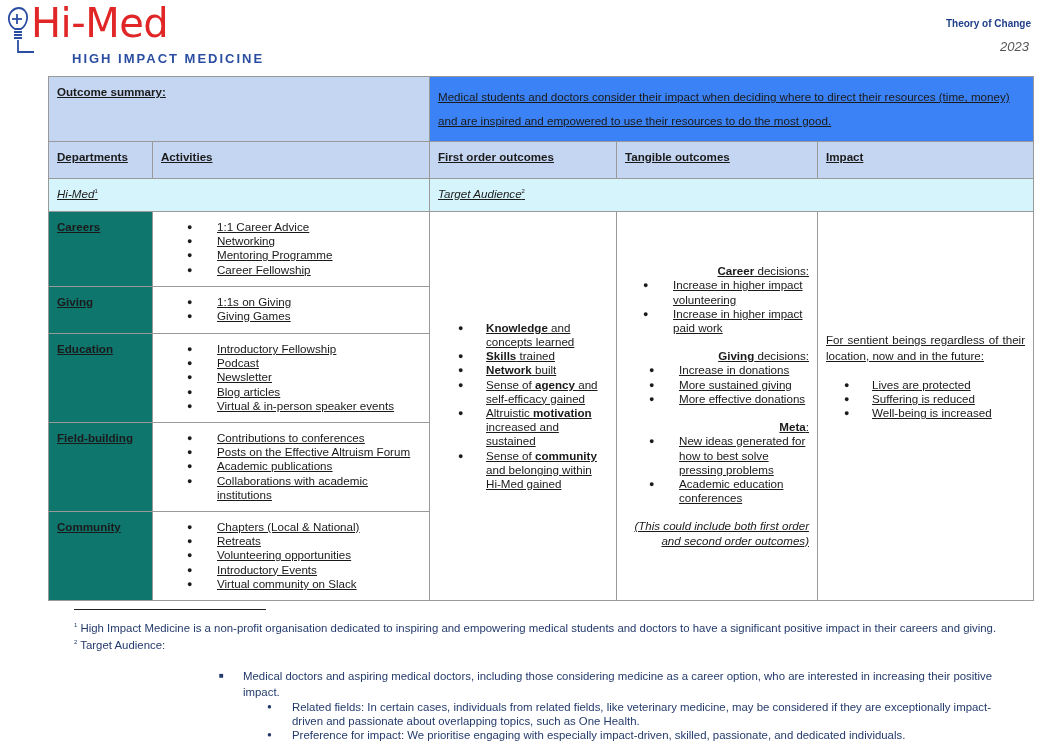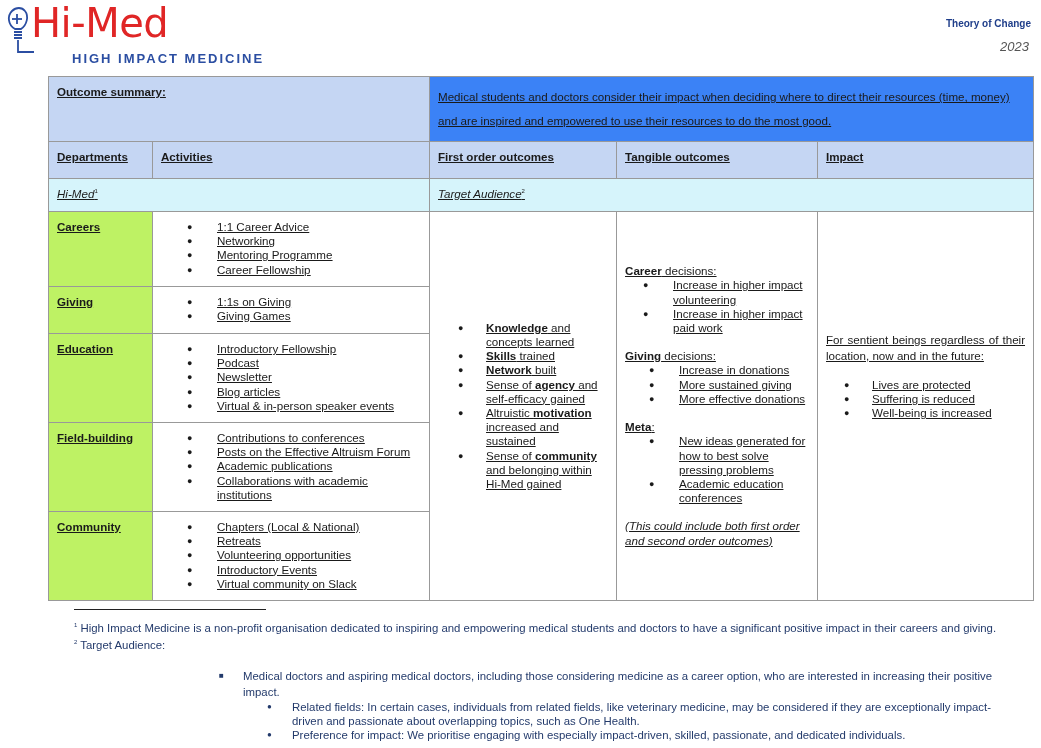--- a/index.html
+++ b/index.html
@@ -26,31 +26,31 @@
   }
   table.toc {
     position: absolute; left: 48px; top: 76px; width: 985px;
     border-collapse: collapse; font-size: 11.6px; table-layout: fixed; text-decoration: underline;
   }
   table.toc td { border: 1px solid #999; vertical-align: top; padding: 8px 8px; }
   .hdr { background: #c5d6f3; font-weight: bold; }
   .hdr-cell { height: 20px; }
   .summary-text { background: #3b82f6; line-height: 24px; }
   .aud-row td { background: #d6f4fb; font-style: italic; padding: 8px 8px; height: 16px; }
-  .dept { background: #bef264; font-weight: bold; }
+  .dept { background: #0f766e; font-weight: bold; }
   ul.bul { margin: 0; padding: 0 0 0 0; list-style: none; }
   ul.bul li { position: relative; padding-left: 56px; line-height: 14.2px; }
   ul.bul li::before {
     content: "\25CF"; position: absolute; left: 26px; top: 0; font-size: 9px;
   }
   ul.bul2 li { padding-left: 48px; }
   ul.bul2 li::before { left: 20px; }
   .link { text-decoration: underline; }
   sup { font-size: 6px; vertical-align: super; font-style: normal; }
-  .tangible p { margin: 0; line-height: 14.2px; }
+  .tangible p { margin: 0; line-height: 14.2px; text-align: right; }
   .tangible .gap { height: 14px; }
   .impact-text { text-align: justify; line-height: 16px; }
   .footnotes {
     position: absolute; left: 74px; top: 609px; width: 930px; font-size: 11.4px; color: #233a6b;
   }
   .fn-rule { width: 192px; height: 1px; background: #222; margin-bottom: 8px; }
   .fn-line { line-height: 14.2px; }
   .fn-sq { position: relative; margin-left: 145px; padding-left: 24px; line-height: 16px; margin-top: 16px; }
   .fn-sq::before { content: "\25A0"; position: absolute; left: 0; top: 0; font-size: 8px; }
   .fn-dots { margin: 0; padding: 0; list-style: none; margin-left: 193px; }

